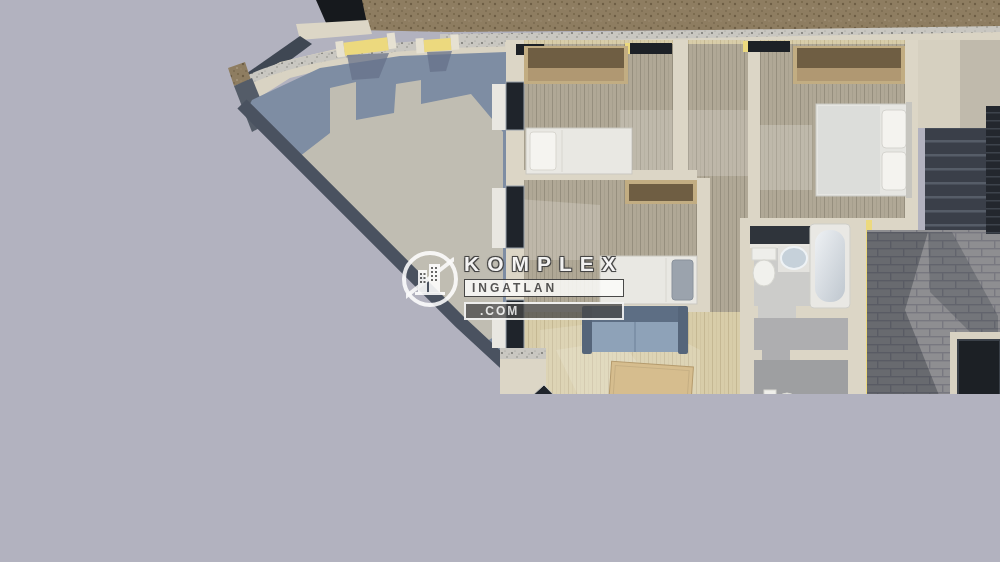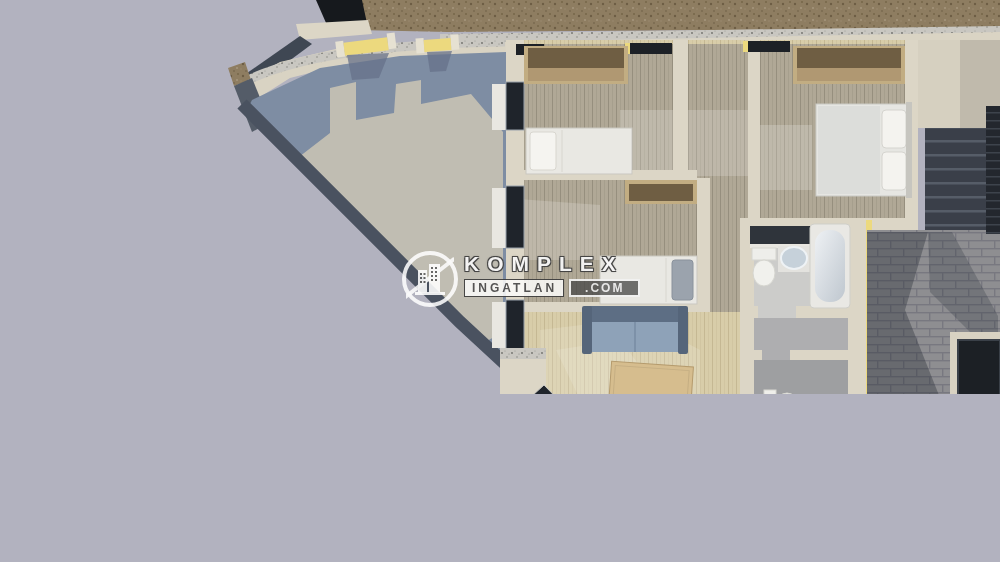--- a/index.html
+++ b/index.html
@@ -8,21 +8,21 @@
   .stage svg{position:absolute;left:0;top:0;display:block;}
   
   .wm{position:absolute;left:402px;top:250px;width:220px;height:66px;opacity:.93;z-index:5;}
   .wm-badge{position:absolute;left:0;top:1px;width:56px;height:56px;border:4px solid rgba(255,255,255,.92);
             border-radius:50%;box-sizing:border-box;}
   .wm-badge svg{position:absolute;left:0;top:0;}
   .wm-text{position:absolute;left:62px;top:2px;}
   .wm-brand{font-size:21px;font-weight:bold;letter-spacing:8px;color:rgba(255,255,255,.96);
             white-space:nowrap;
             text-shadow:1px 1px 0 #3d3d3d,-1px -1px 0 #3d3d3d,1px -1px 0 #3d3d3d,-1px 1px 0 #3d3d3d,0 0 3px rgba(40,40,40,.6);}
-  .wm-row{display:flex;gap:5px;margin-top:3px;}
+  .wm-row{display:flex;gap:5px;margin-top:3px;flex-direction:column;}
   .wm-sub{background:rgba(252,252,250,.93);color:#4c4c4c;border:1px solid #3d3d3d;
           font-size:12px;font-weight:bold;letter-spacing:3px;padding:1px 6px 1px 7px;line-height:14px;}
   .wm-tld{background:rgba(72,72,72,.82);color:rgba(240,240,240,.95);border:2px solid rgba(255,255,255,.92);
           font-size:12px;font-weight:bold;letter-spacing:2px;padding:0px 14px;line-height:14px;}
 </style>
 </head>
 <body>
 
 <div class="stage">
 <svg width="1000" height="562" viewBox="0 0 1000 562">

